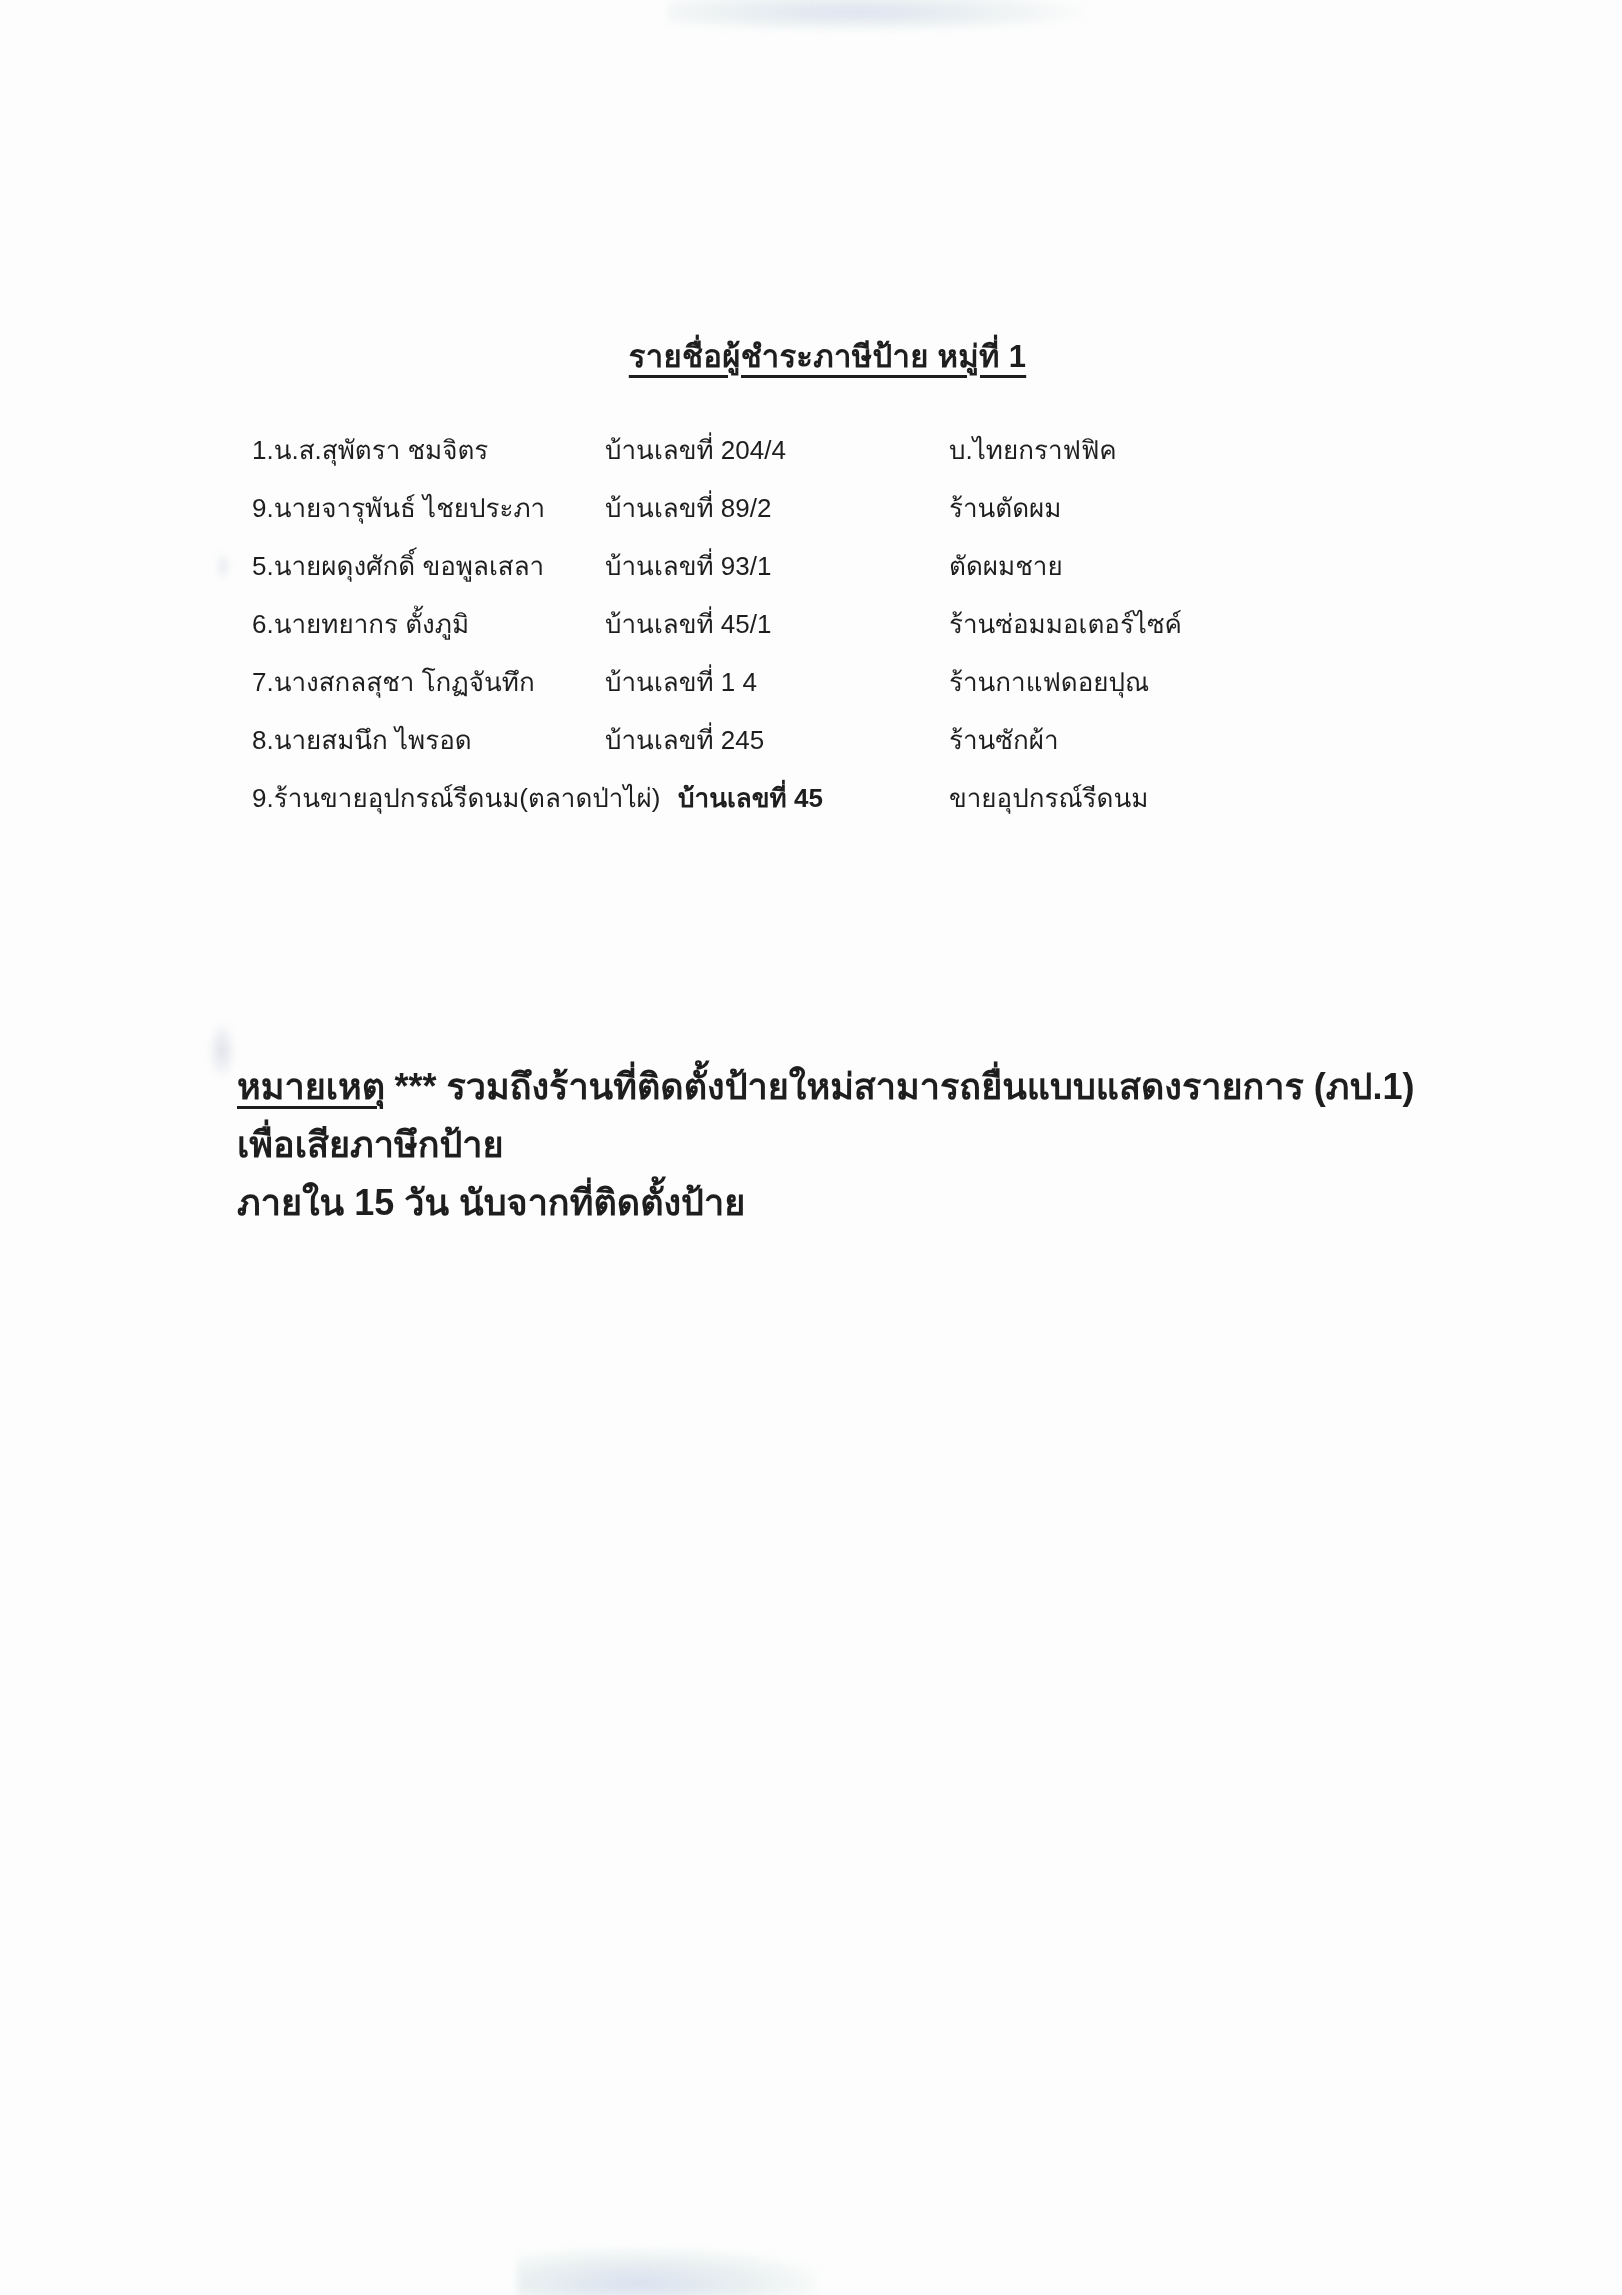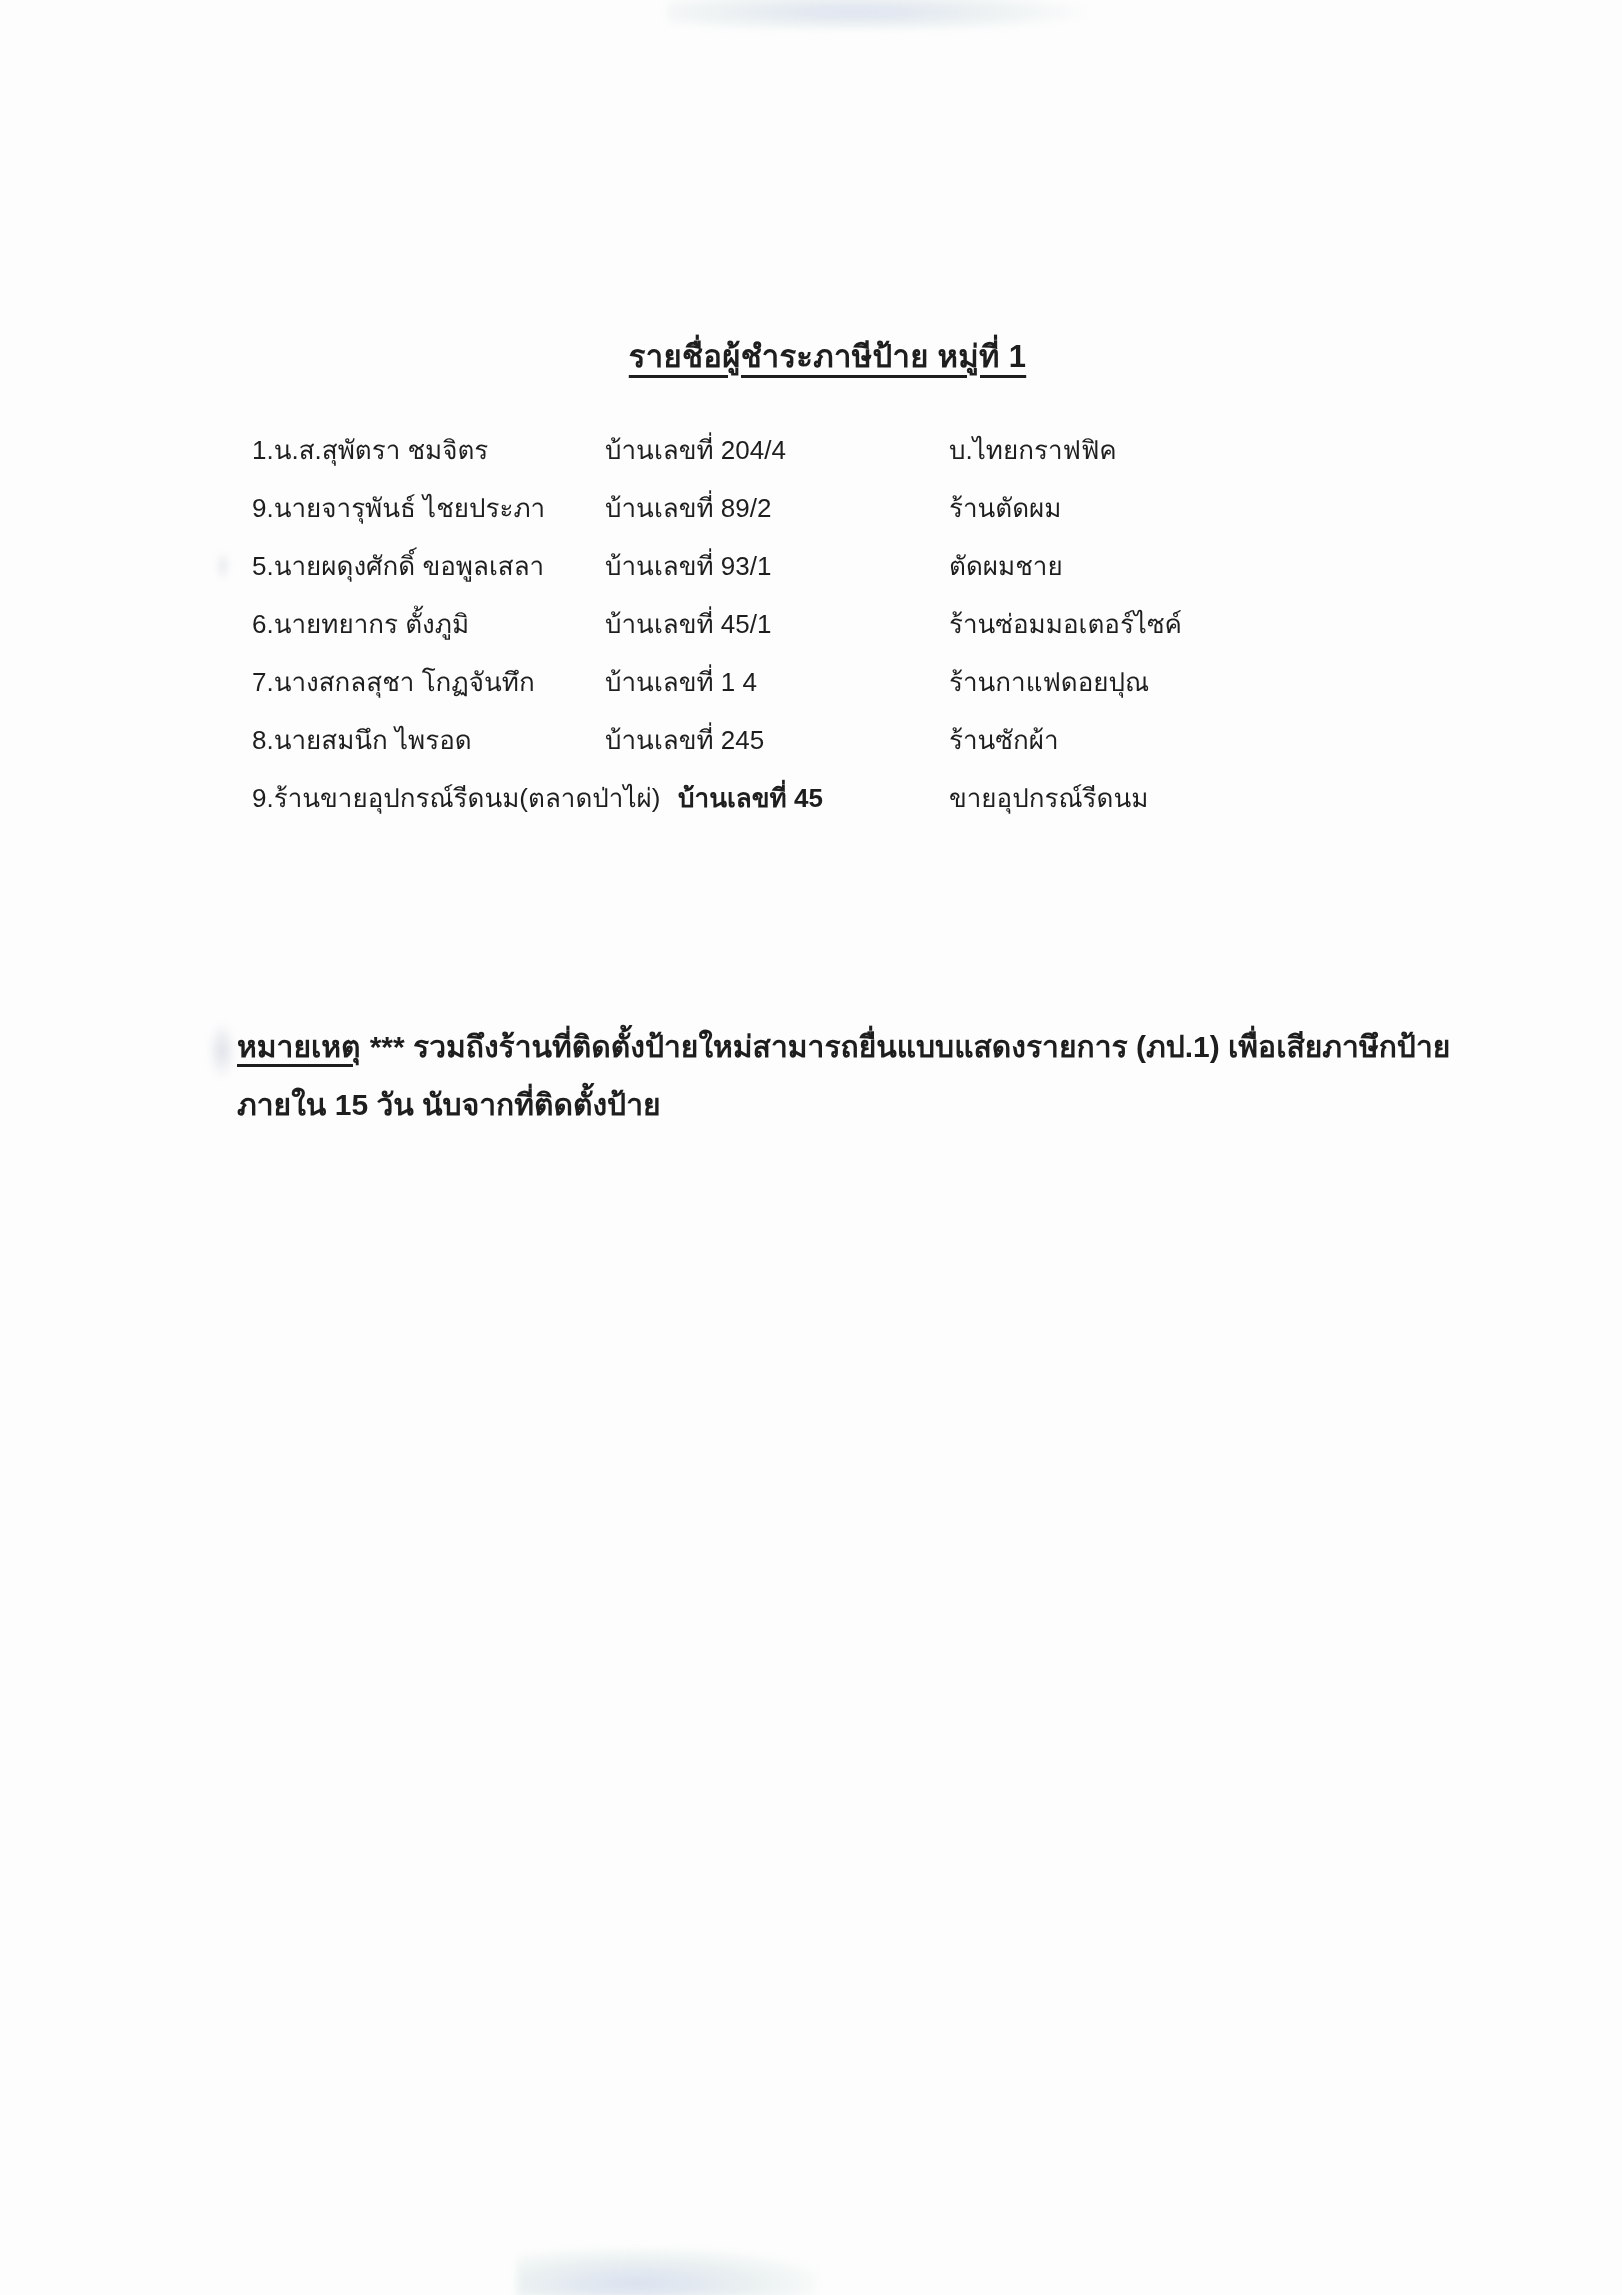--- a/index.html
+++ b/index.html
@@ -72,24 +72,24 @@
     white-space: nowrap;
   }
   .row .c1 { position: absolute; left: 0; }
   .row .c2 { position: absolute; left: 353px; }
   .row .c3 { position: absolute; left: 697px; }
   .row.inline .c1, .row.inline .c2 { position: static; }
   .row.inline .c2 { margin-left: 10.5px; font-weight: bold; }
 
   .note {
     position: absolute;
-    top: 1018px;
+    top: 1058px;
     left: 237px;
     right: 196px;
-    font-size: 30px;
+    font-size: 36px;
     font-weight: 700;
     line-height: 58px;
   }
   .note p { margin: 0; }
   .note-label {
     text-decoration: underline;
     text-decoration-thickness: 2.6px;
     text-underline-offset: 6.5px;
     margin-right: 9.2px;
   }

